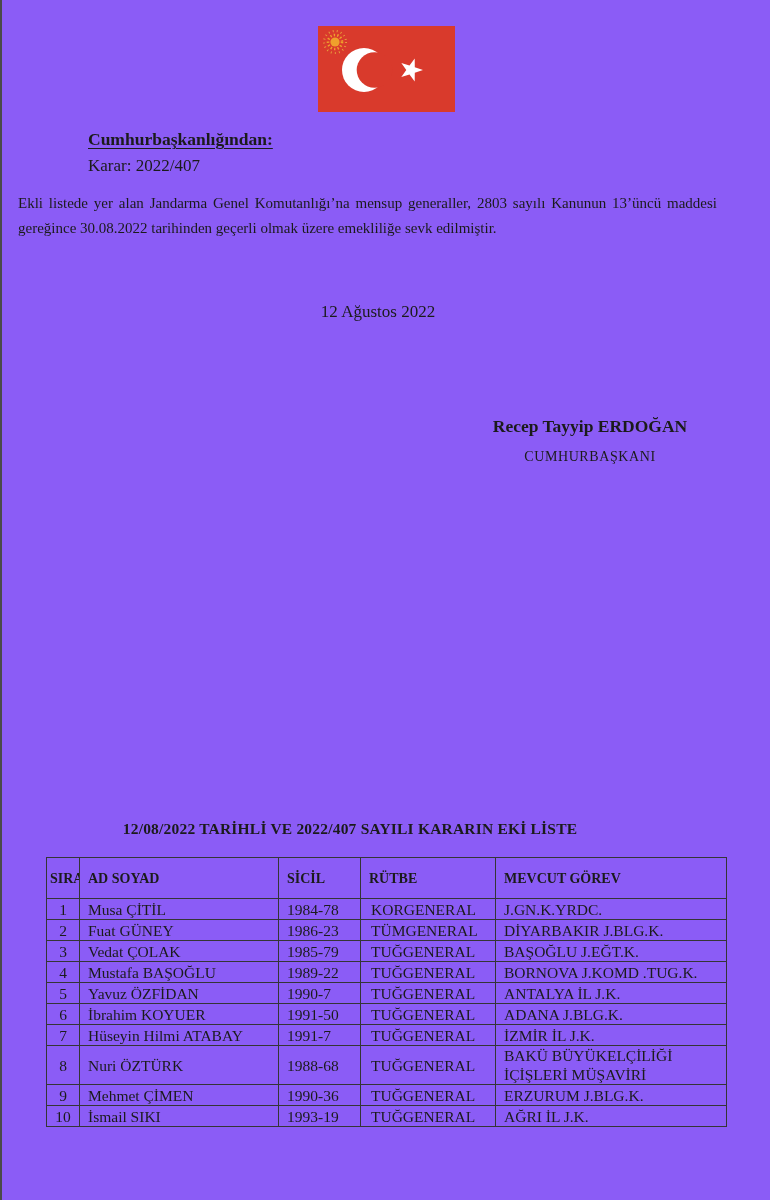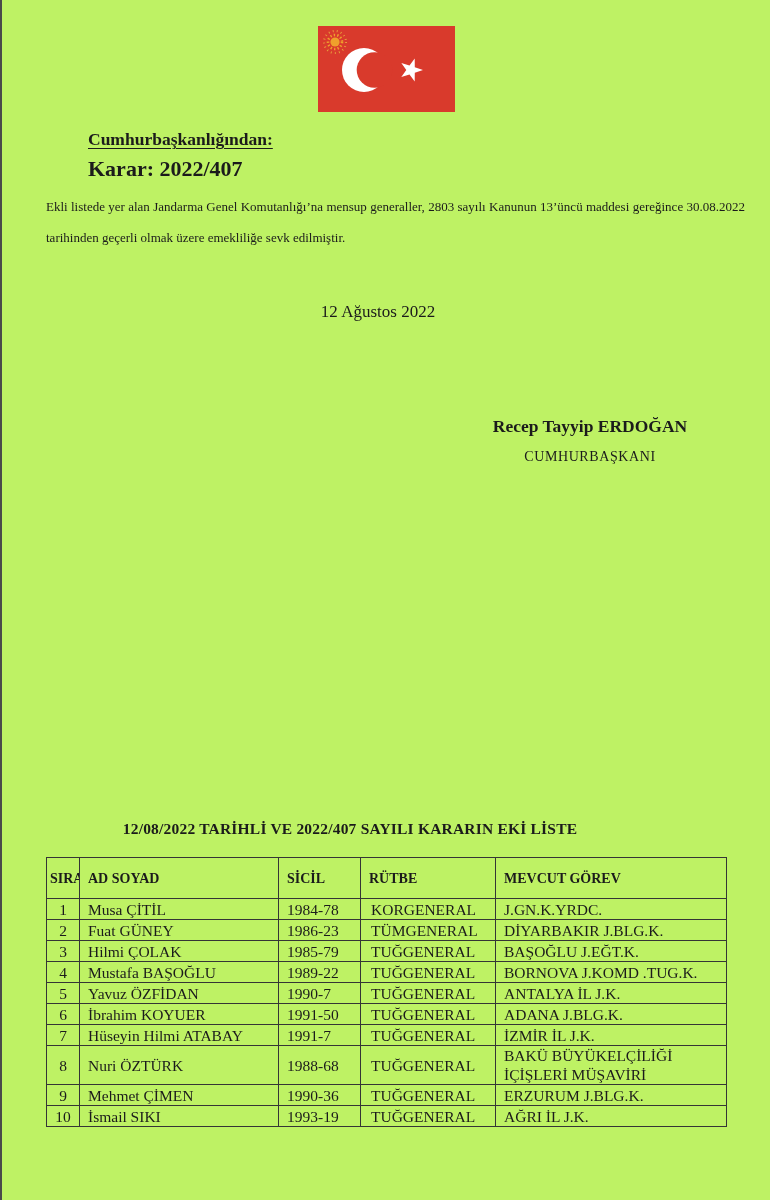--- a/index.html
+++ b/index.html
@@ -1,29 +1,29 @@
 <!DOCTYPE html>
 <html><head>
 <meta charset="utf-8">
 <style>
   html,body{margin:0;padding:0;background:#ffffff;}
   .page{
-    position:relative;width:770px;height:1200px;background:#bef264;
+    position:relative;width:770px;height:1200px;background:#8b5cf6;
     font-family:"Liberation Serif", serif;color:#1b1b1b;overflow:hidden;
   }
   .scan-edge{position:absolute;left:0;top:0;width:2px;height:1200px;background:#4a4a4a;}
   .flag-wrap{position:absolute;left:318px;top:26px;width:137px;height:86px;}
   .heading{
     position:absolute;left:88px;top:129px;font-size:17.5px;font-weight:bold;
     text-decoration:underline;text-underline-offset:3px;
   }
-  .karar{position:absolute;left:88px;top:156px;font-size:22px;font-weight:bold;}
+  .karar{position:absolute;left:88px;top:156px;font-size:17px;font-weight:normal;}
   .body-par{
-    position:absolute;left:46px;top:191px;width:699px;
-    font-size:13px;line-height:31px;text-align:justify;
+    position:absolute;left:18px;top:191px;width:699px;
+    font-size:15px;line-height:25px;text-align:justify;
   }
   .date-line{position:absolute;left:28px;top:302px;width:700px;text-align:center;font-size:17px;}
   .sig-block{position:absolute;left:430px;top:416px;width:320px;text-align:center;}
   .sig-name{font-size:17.5px;font-weight:bold;}
   .sig-title{font-size:14px;letter-spacing:0.6px;margin-top:12px;}
   .table-title{
     position:absolute;left:46px;top:820px;width:608px;text-align:center;
     font-size:15.5px;font-weight:bold;letter-spacing:0.2px;
   }
   table.decree{
@@ -115,21 +115,21 @@
         </tr>
         <tr>
           <td class="c0">2</td>
           <td class="c1">Fuat GÜNEY</td>
           <td class="c2">1986-23</td>
           <td class="c3">TÜMGENERAL</td>
           <td class="c4">DİYARBAKIR J.BLG.K.</td>
         </tr>
         <tr>
           <td class="c0">3</td>
-          <td class="c1">Hilmi ÇOLAK</td>
+          <td class="c1">Vedat ÇOLAK</td>
           <td class="c2">1985-79</td>
           <td class="c3">TUĞGENERAL</td>
           <td class="c4">BAŞOĞLU J.EĞT.K.</td>
         </tr>
         <tr>
           <td class="c0">4</td>
           <td class="c1">Mustafa BAŞOĞLU</td>
           <td class="c2">1989-22</td>
           <td class="c3">TUĞGENERAL</td>
           <td class="c4">BORNOVA J.KOMD .TUG.K.</td>

